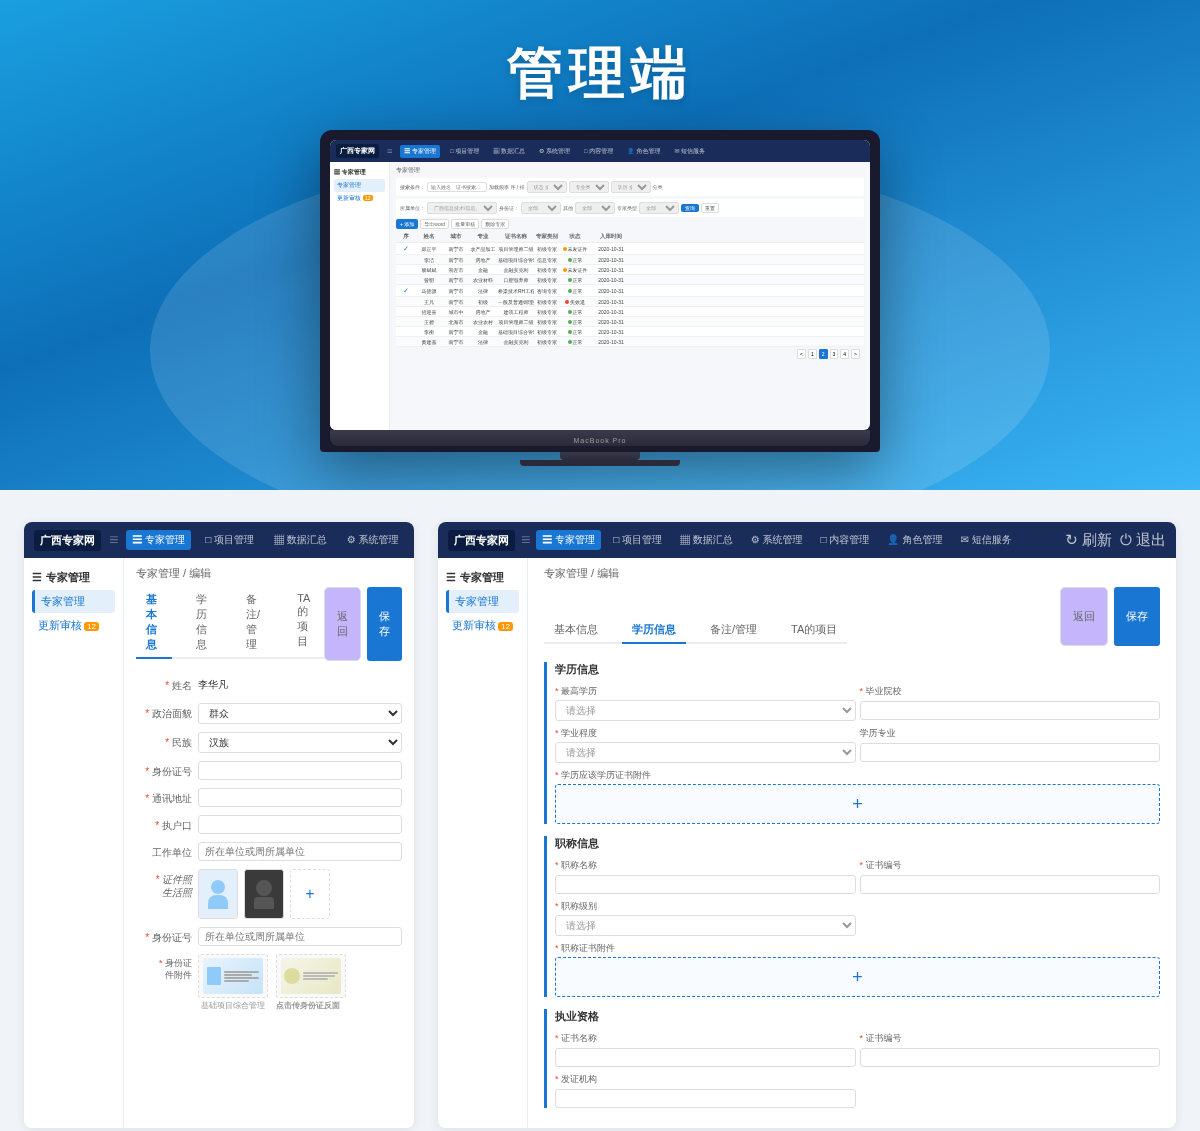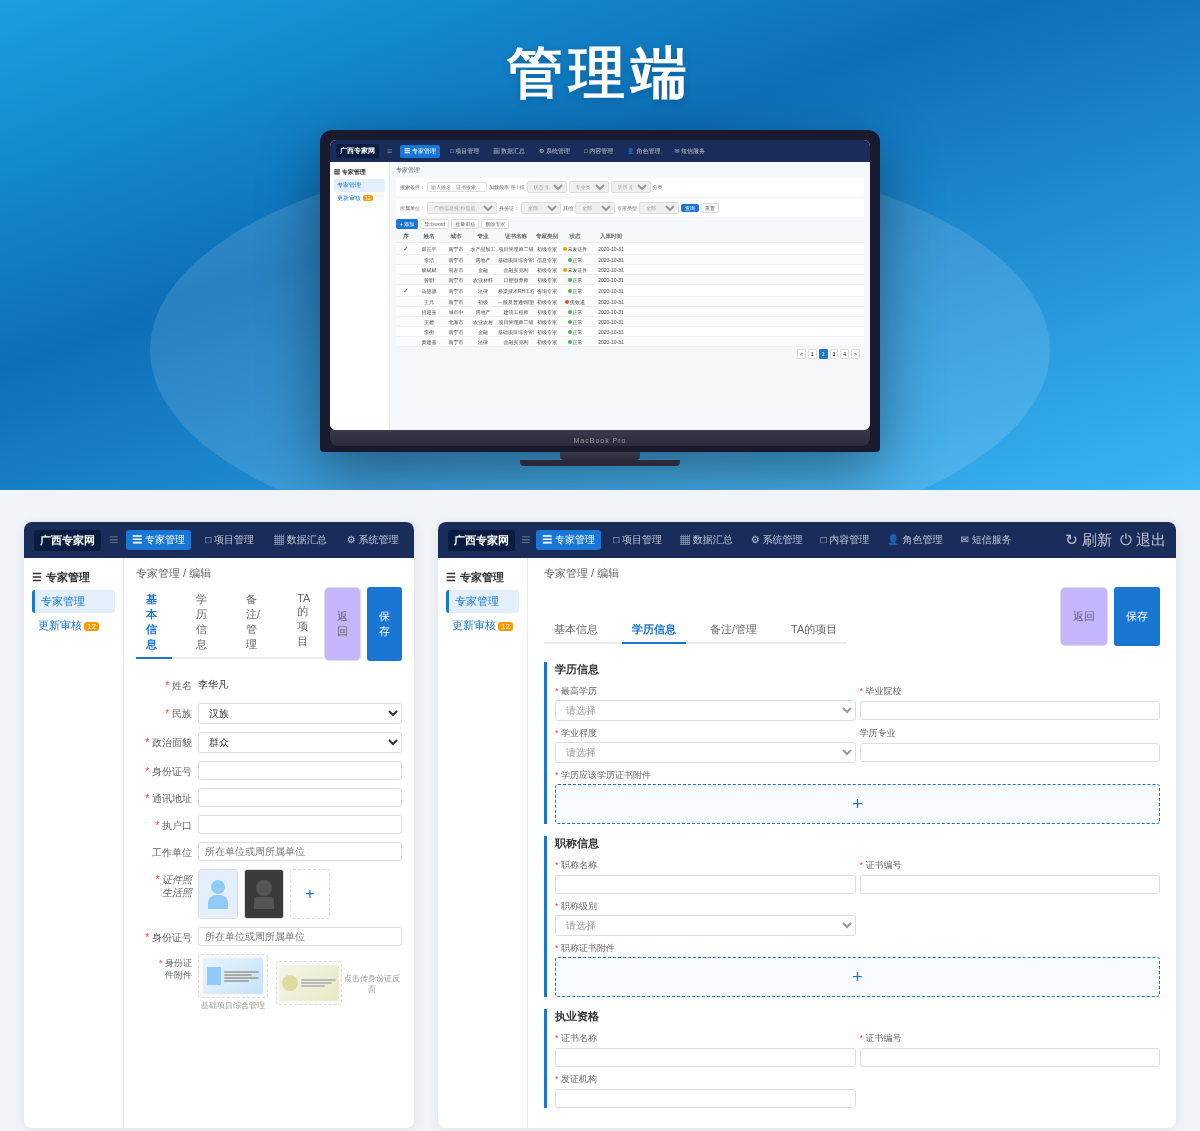--- a/index.html
+++ b/index.html
@@ -917,29 +917,29 @@
             <button class="btn-save">保存</button>
           </div>
         </div>
 
         <div>
           <div class="form-row">
             <span class="form-label required">姓名</span>
             <span class="form-value">李华凡</span>
           </div>
           <div class="form-row">
+            <span class="form-label required">政治面貌</span>
+            <select class="form-select">
+              <option>群众</option>
+            </select>
+          </div>
+          <div class="form-row">
             <span class="form-label required">民族</span>
             <select class="form-select">
               <option>汉族</option>
-            </select>
-          </div>
-          <div class="form-row">
-            <span class="form-label required">政治面貌</span>
-            <select class="form-select">
-              <option>群众</option>
             </select>
           </div>
           <div class="form-row">
             <span class="form-label required">身份证号</span>
             <input class="form-input" type="text" style="">
           </div>
           <div class="form-row">
             <span class="form-label required">通讯地址</span>
             <input class="form-input" type="text" style="">
           </div>
@@ -987,21 +987,21 @@
                     <div style="flex:1;">
                       <div style="height:2px;background:#aaa;margin-bottom:1px;border-radius:1px;"></div>
                       <div style="height:2px;background:#aaa;margin-bottom:1px;border-radius:1px;width:80%;"></div>
                       <div style="height:2px;background:#aaa;margin-bottom:1px;border-radius:1px;"></div>
                       <div style="height:2px;background:#aaa;border-radius:1px;width:70%;"></div>
                     </div>
                   </div>
                 </div>
                 <div class="id-upload-text">基础项目综合管理</div>
               </div>
-              <div style="display:flex; flex-direction:row; align-items:center;">
+              <div style="display:flex; flex-direction:column; align-items:flex-start;font-weight:bold;">
                 <div class="id-upload-box">
                   <div style="width:60px;height:36px;background:linear-gradient(135deg,#f5f5e8,#e8e8c5);border-radius:2px;display:flex;align-items:center;justify-content:center;padding:3px;">
                     <div style="width:16px;height:16px;background:rgba(200,200,100,0.5);border-radius:50%;margin-right:3px;"></div>
                     <div style="flex:1;">
                       <div style="height:2px;background:#bbb;margin-bottom:1px;border-radius:1px;"></div>
                       <div style="height:2px;background:#bbb;margin-bottom:1px;border-radius:1px;width:90%;"></div>
                       <div style="height:2px;background:#bbb;border-radius:1px;width:70%;"></div>
                     </div>
                   </div>
                 </div>

